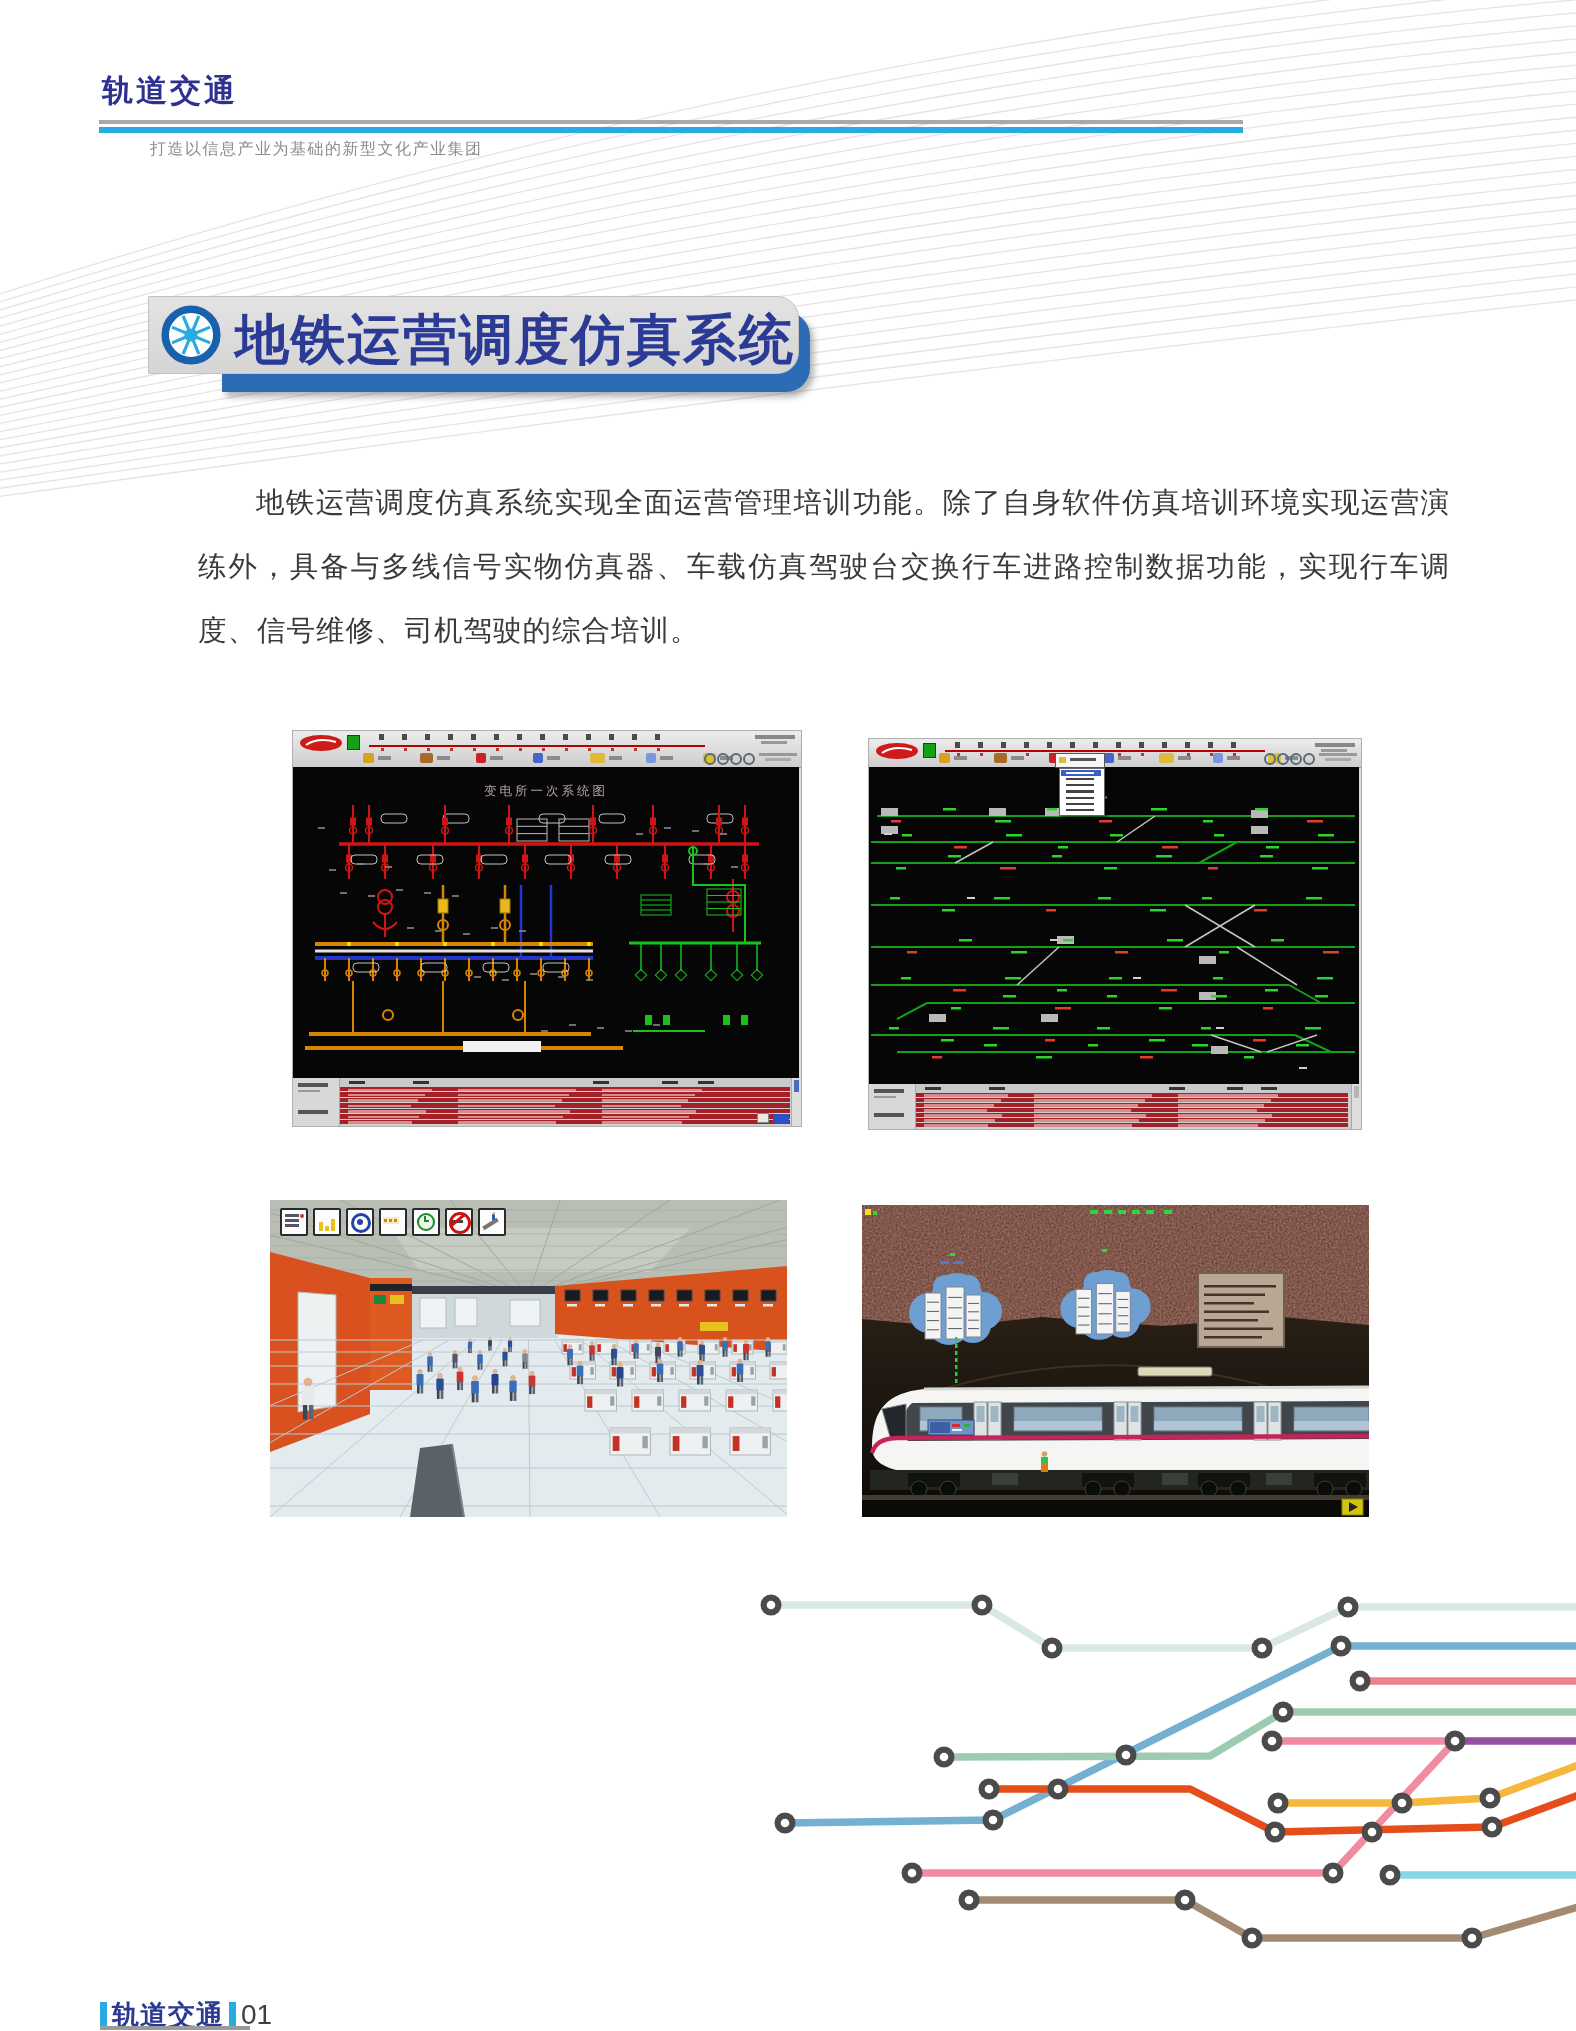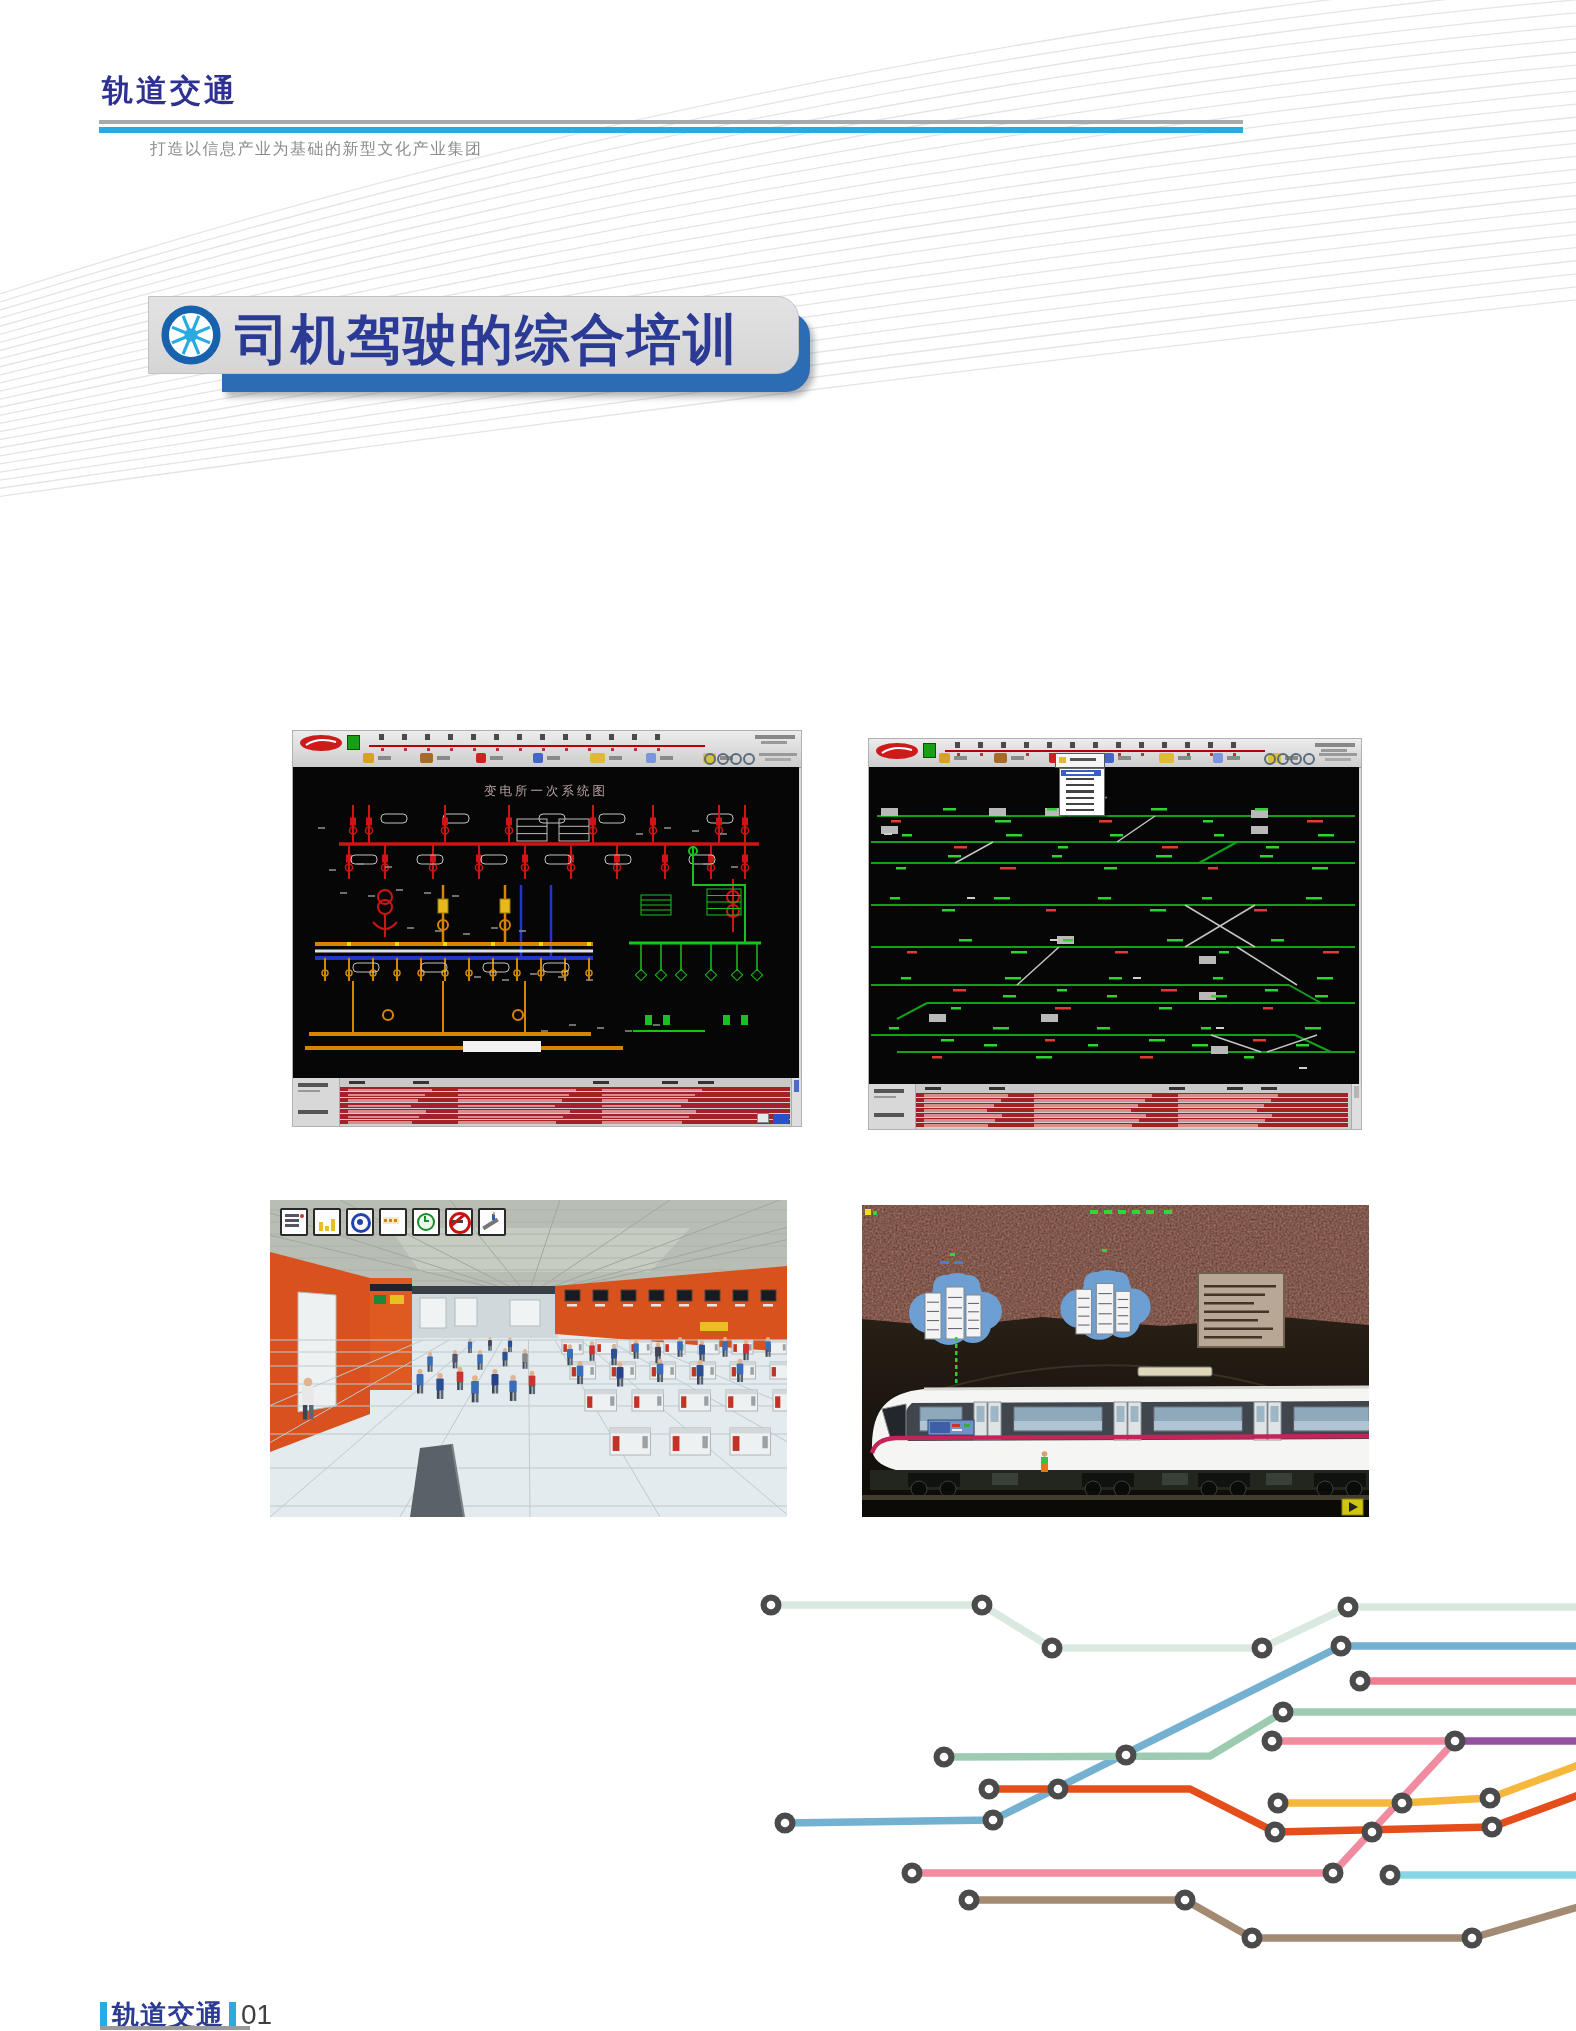--- a/index.html
+++ b/index.html
@@ -96,23 +96,24 @@
         <line x1="36.61939766255644" y1="33.91341716182545" x2="52.32534971524831" y2="40.419035512031975" stroke="#29abe2" stroke-width="3.4"></line>
         <line x1="33.91341716182545" y1="36.61939766255644" x2="40.419035512031975" y2="52.32534971524831" stroke="#29abe2" stroke-width="3.4"></line>
         <line x1="30.08658283817455" y1="36.61939766255644" x2="23.580964487968025" y2="52.32534971524831" stroke="#29abe2" stroke-width="3.4"></line>
         <line x1="27.380602337443566" y1="33.91341716182545" x2="11.674650284751692" y2="40.419035512031975" stroke="#29abe2" stroke-width="3.4"></line>
         <line x1="27.380602337443566" y1="30.08658283817455" x2="11.674650284751689" y2="23.580964487968025" stroke="#29abe2" stroke-width="3.4"></line>
         <line x1="30.08658283817455" y1="27.38060233744357" x2="23.58096448796801" y2="11.674650284751696" stroke="#29abe2" stroke-width="3.4"></line>
         <line x1="33.91341716182545" y1="27.380602337443566" x2="40.41903551203198" y2="11.674650284751696" stroke="#29abe2" stroke-width="3.4"></line>
         <line x1="36.61939766255643" y1="30.086582838174547" x2="52.32534971524831" y2="23.58096448796801" stroke="#29abe2" stroke-width="3.4"></line>
         <circle cx="32" cy="32" r="7" fill="#29abe2"></circle>
       </svg>
-    <span class="banner-title">司机驾驶的综合培训</span>
+    <span class="banner-title">地铁运营调度仿真系统</span>
   </div>
 
+  <p class="para">地铁运营调度仿真系统实现全面运营管理培训功能。除了自身软件仿真培训环境实现运营演练外，具备与多线信号实物仿真器、车载仿真驾驶台交换行车进路控制数据功能，实现行车调度、信号维修、司机驾驶的综合培训。</p>
 
   <div class="shot shot-a">
     <div class="tb" id="tbA">
         <svg width="46" height="18" style="position: absolute; left: 5px; top: 3px;">
           <ellipse cx="23" cy="9" rx="21" ry="8" fill="#cf1a1a"></ellipse>
           <path d="M8 11 Q20 3 38 8" stroke="#fff" stroke-width="2" fill="none"></path>
         </svg>
         <div style="position: absolute; left: 54px; top: 4px; width: 11px; height: 13px; background: rgb(21, 160, 21); border: 1px solid rgb(10, 82, 10);"></div>
         <div style="position: absolute; left: 76px; top: 13.68px; width: 336px; height: 2px; background: rgb(184, 0, 0);"></div>
         <div style="position: absolute; left: 86px; top: 3px; width: 5px; height: 6px; background: rgb(74, 74, 74);"></div>

